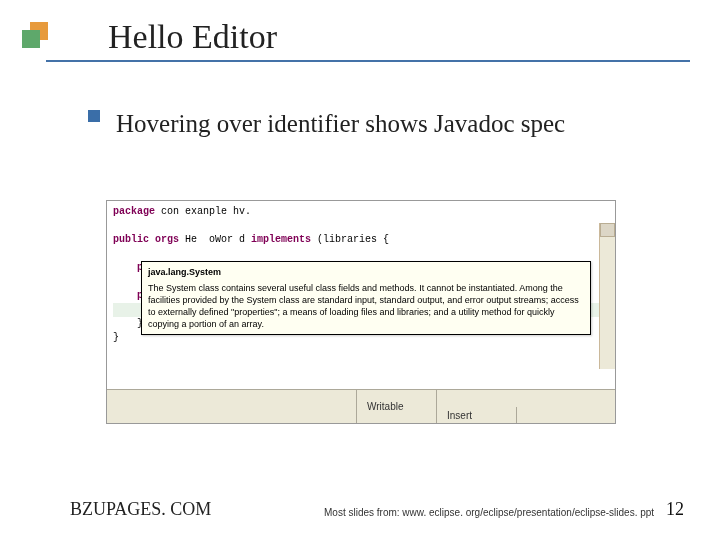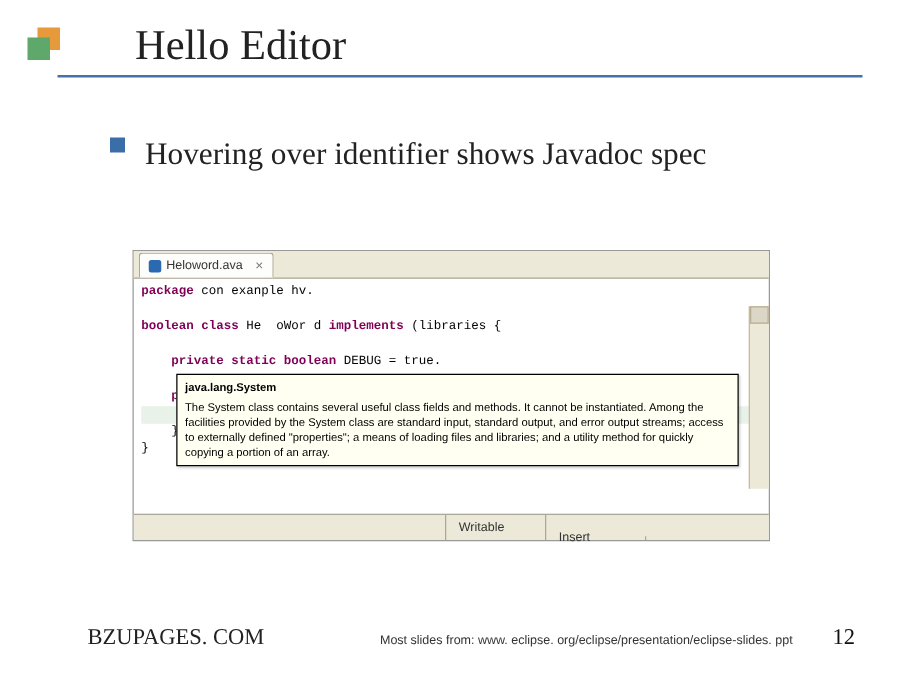--- a/index.html
+++ b/index.html
@@ -18,62 +18,55 @@
   .editor-tabbar { height: 22px; background: #ece9d8; border-bottom: 1px solid #aca899; display: flex; align-items: flex-end; padding-left: 4px; }
   .editor-tab { height: 20px; background: #fdfdfb; border: 1px solid #aca899; border-bottom: none; border-radius: 3px 3px 0 0; padding: 0 7px; display: flex; align-items: center; font-size: 10px; color: #333; }
   .editor-tab .ticon { width: 10px; height: 10px; background: #2a6ab0; border-radius: 2px; margin-right: 4px; }
   .editor-tab .close { margin-left: 10px; font-size: 11px; color: #777; }
   .editor-body { position: relative; }
   .code { font-family: "Courier New", monospace; font-size: 10px; color: #000; padding: 4px 6px 2px 6px; }
   .code .line { white-space: pre; line-height: 14px; }
   .kw { color: #7f0055; font-weight: bold; }
   .hl-line { background: #e8f2e8; display: block; }
   .str { color: #2a00ff; }
-  .javadoc { position: absolute; top: 76px; left: 34px; width: 450px; background: #fffff2; border: 1px solid #000; padding: 4px 6px; font-size: 9px; line-height: 12px; color: #000; font-family: Tahoma, Arial, sans-serif; box-shadow: 1px 1px 2px rgba(0,0,0,.2); }
+  .javadoc { position: absolute; top: 60px; left: 34px; width: 450px; background: #fffff2; border: 1px solid #000; padding: 4px 6px; font-size: 9px; line-height: 12px; color: #000; font-family: Tahoma, Arial, sans-serif; box-shadow: 1px 1px 2px rgba(0,0,0,.2); }
   .javadoc .jtitle { font-weight: bold; margin-bottom: 4px; }
-  .editor-status { height: 21px; background: #ece9d8; border-top: 1px solid #aca899; display: flex; }
+  .editor-status { height: 34px; background: #ece9d8; border-top: 1px solid #aca899; display: flex; }
   .status-cell { border-right: 1px solid #aca899; font-size: 10px; color: #333; display: flex; align-items: center; padding-left: 10px; }
   .sc1 { flex: 0 0 250px; }
   .sc2 { flex: 0 0 80px; }
   .sc3 { flex: 0 0 80px; margin-top: 17px; }
   .sc4 { flex: 1; border-right: none; }
   .scrollbar { position: absolute; right: 0; top: 22px; bottom: 20px; width: 16px; background: #ece9d8; border-left: 1px solid #cab89a; }
   .scrollbar .sbtn { height: 14px; background: #dcd6c6; border: 1px solid #b9ad93; }
   .footer-brand { position: absolute; left: 70px; bottom: 20px; font-size: 18px; color: #222; margin-top: 33px; }
-  .footer-src { position: absolute; left: 304px; bottom: 22px; font-size: 10px; color: #333; font-family: Arial, sans-serif; }
+  .footer-src { position: absolute; left: 324px; bottom: 22px; font-size: 10px; color: #333; font-family: Arial, sans-serif; }
   .footer-page { position: absolute; right: 36px; bottom: 20px; font-size: 18px; color: #111; }
 </style>
 </head>
 <body>
 
 <div class="accent-stack">
   <div class="sq sq1" style="background:#e79a3c"></div>
   <div class="sq sq2" style="background:#5ea86b"></div>
 </div>
 <div class="hline" style="background:#4472a8"></div>
 <div class="title">Hello Editor</div>
 
 <div class="bullet-row">
   <div class="bullet-sq" style="background:#3a6ea8"></div>
   <div class="bullet-text">Hovering over identifier shows Javadoc spec</div>
 </div>
 
 <div class="editor">
-  <div class="editor-tabbar">
-    <div class="editor-tab">
-      <span class="ticon"></span>
-      <span>Heloword.ava</span>
-      <span class="close">×</span>
-    </div>
-  </div>
   <div class="editor-body">
     <div class="code">
       <div class="line"><span class="kw">package</span><span> con exanple hv.</span></div>
       <div class="line">&nbsp;</div>
-      <div class="line"><span class="kw">boolean class</span><span> He  oWor d </span><span class="kw">implements</span><span> (libraries {</span></div>
+      <div class="line"><span class="kw">public orgs</span><span> He  oWor d </span><span class="kw">implements</span><span> (libraries {</span></div>
       <div class="line">&nbsp;</div>
       <div class="line">    <span class="kw">private static boolean</span><span> DEBUG = true.</span></div>
       <div class="line">&nbsp;</div>
       <div class="line">    <span class="kw">public static void</span><span> ma n!(tring[] orgs) :</span></div>
       <span class="hl-line">
           <div class="line"><span>        System.cu..prin.ln(</span><span class="str">"Hello uurld"</span><span>);</span></div>
         </span>
       <div class="line">    }</div>
       <div class="line">}</div>
       <div class="line">&nbsp;</div>

